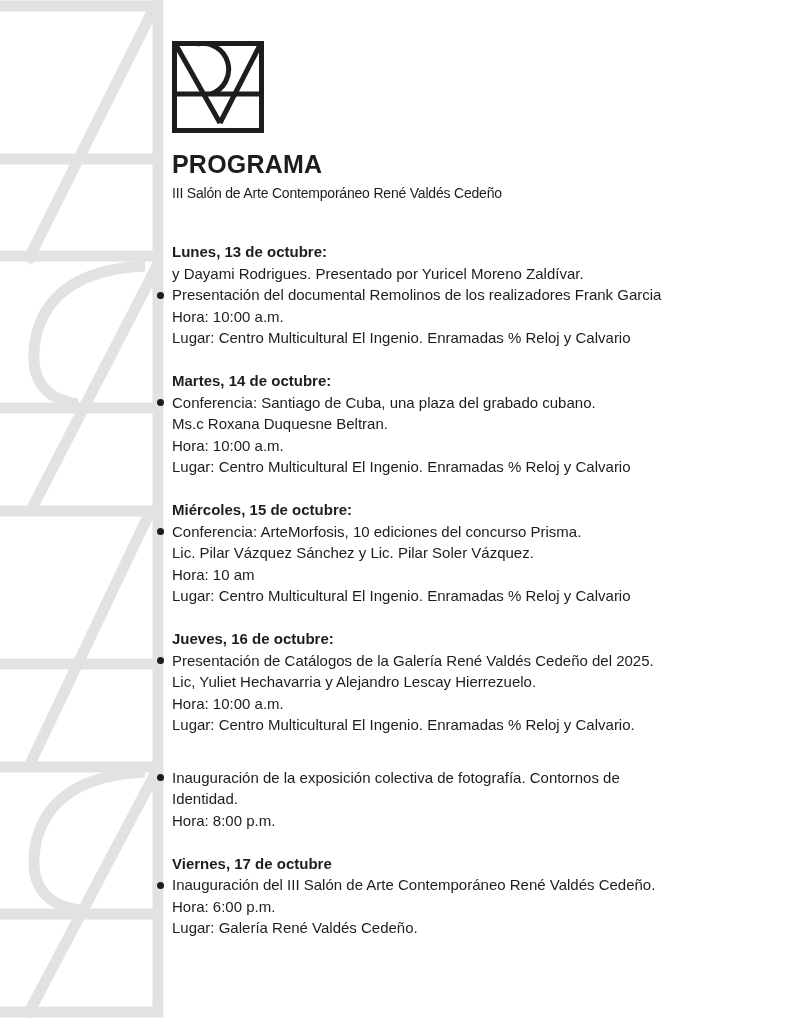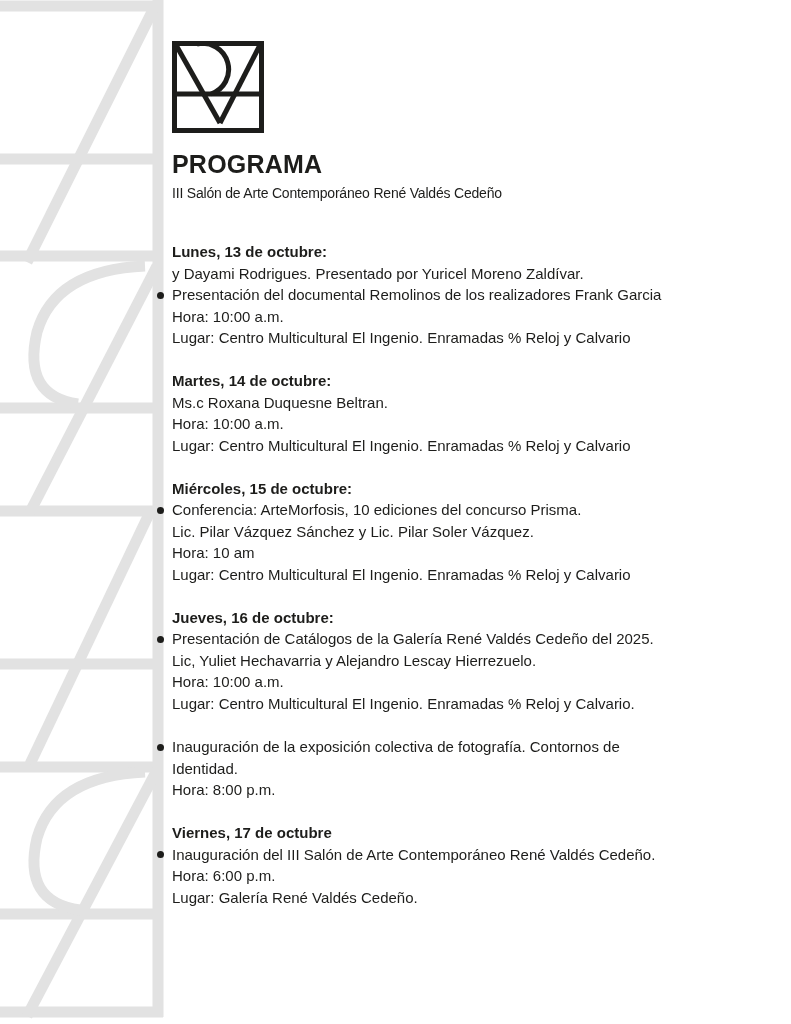--- a/index.html
+++ b/index.html
@@ -21,21 +21,21 @@
     letter-spacing:0.2px;
   }
   h2.page-subtitle{
     margin:0;
     font-size:14px;line-height:29px;font-weight:400;
     letter-spacing:-0.2px;
   }
   .schedule{margin-top:33px;font-size:15px;line-height:21.5px;}
   .day-block{margin-bottom:21.5px;}
   .day-header{font-weight:bold;}
-  .event + .event{margin-top:22px;}
+  .event + .event{margin-top:31px;}
   .line{position:relative;}
   .bullet{
     position:absolute;left:-15px;top:7.5px;
     width:7px;height:7px;border-radius:50%;
     background:#1d1d1b;display:block;
   }
 </style>
 </head>
 <body>
 
@@ -94,20 +94,21 @@
               </div>
   </div>
 </div>
   </section>
 
   <section class="day-block">
     <div class="day-header">Martes, 14 de octubre:</div>
     <div class="day-events">
   <div class="event">
     <div class="event-lines">
+                <div class="line"><span class="bullet"></span>Conferencia: Santiago de Cuba, una plaza del grabado cubano.</div>
                 <div class="line">Ms.c Roxana Duquesne Beltran.</div>
                 <div class="line">Hora: 10:00 a.m.</div>
                 <div class="line">Lugar: Centro Multicultural El Ingenio. Enramadas % Reloj y Calvario</div>
               </div>
   </div>
 </div>
   </section>
 
   <section class="day-block">
     <div class="day-header">Miércoles, 15 de octubre:</div>

